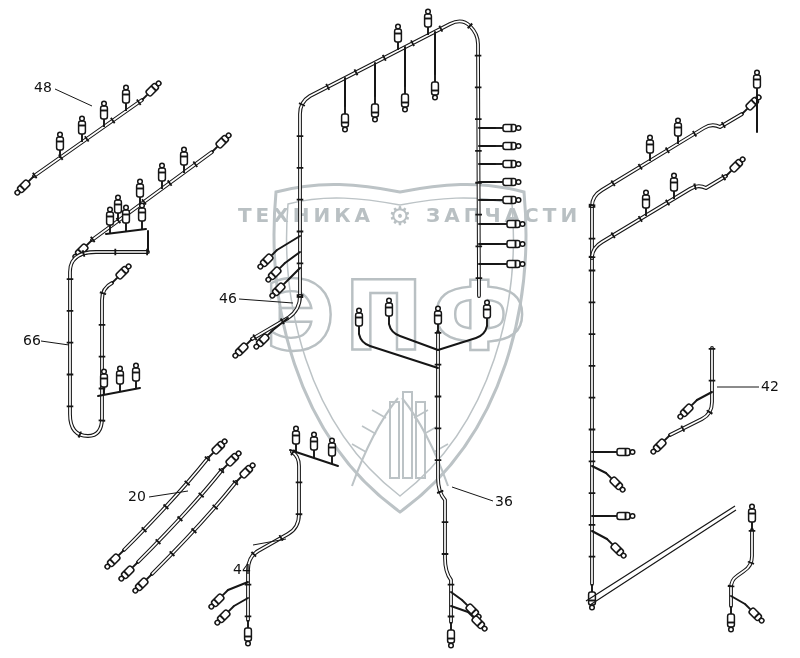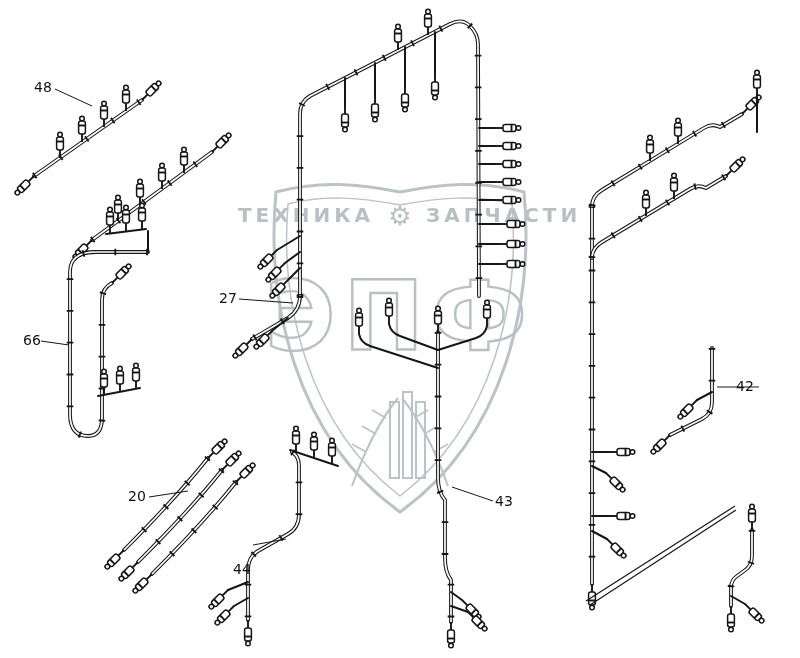--- a/index.html
+++ b/index.html
@@ -233,18 +233,18 @@
       <path class="leader" d="M 239 299 L 293 303"></path>
       <path class="leader" d="M 149 497 L 188 491"></path>
       <path class="leader" d="M 253 545 L 286 539"></path>
       <path class="leader" d="M 493 501 L 452 487"></path>
       <path class="leader" d="M 759 387 L 717 387"></path>
     </g>
   </svg>
 
   <div class="part-label" style="left:34px;top:80px">48</div>
   <div class="part-label" style="left:23px;top:333px">66</div>
-  <div class="part-label" style="left:219px;top:291px">27</div>
+  <div class="part-label" style="left:219px;top:291px">46</div>
   <div class="part-label" style="left:128px;top:489px">20</div>
   <div class="part-label" style="left:233px;top:562px">44</div>
-  <div class="part-label" style="left:495px;top:494px">43</div>
-  <div class="part-label" style="left:736px;top:379px">42</div>
+  <div class="part-label" style="left:495px;top:494px">36</div>
+  <div class="part-label" style="left:761px;top:379px">42</div>
 </div>
 
 </body></html>

